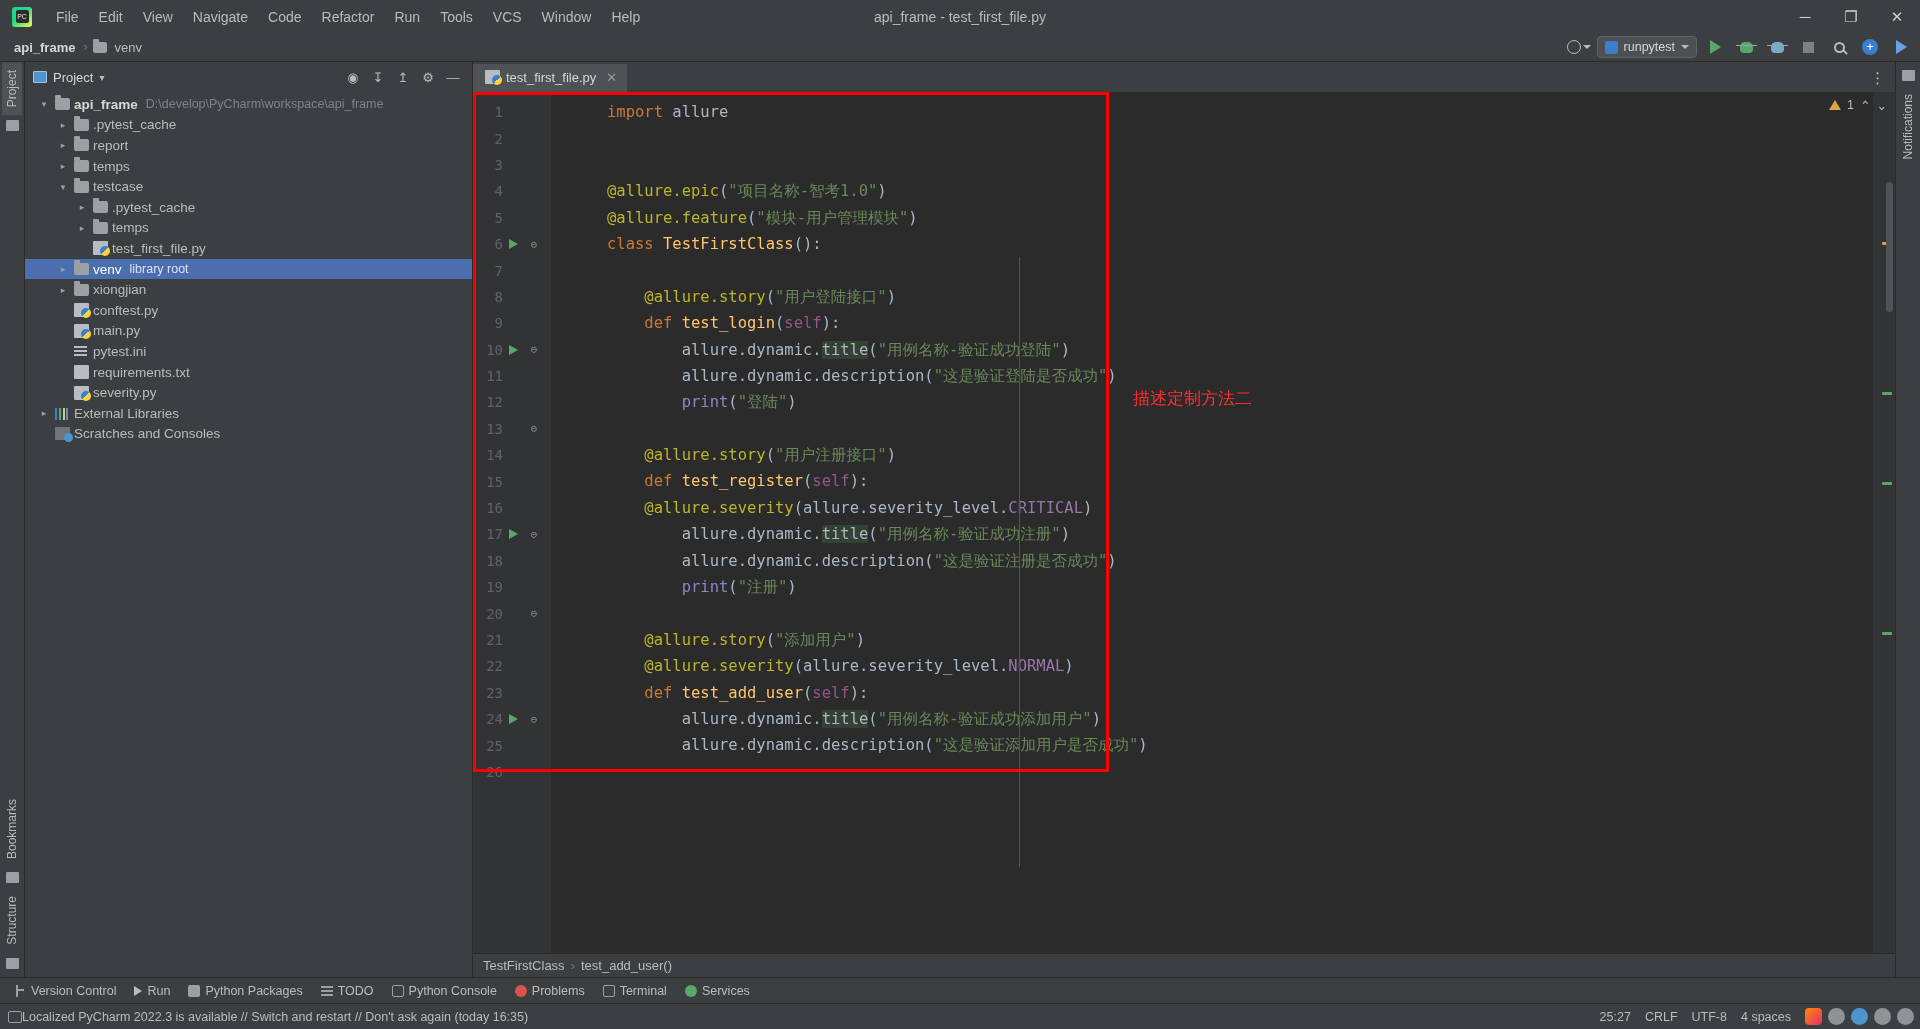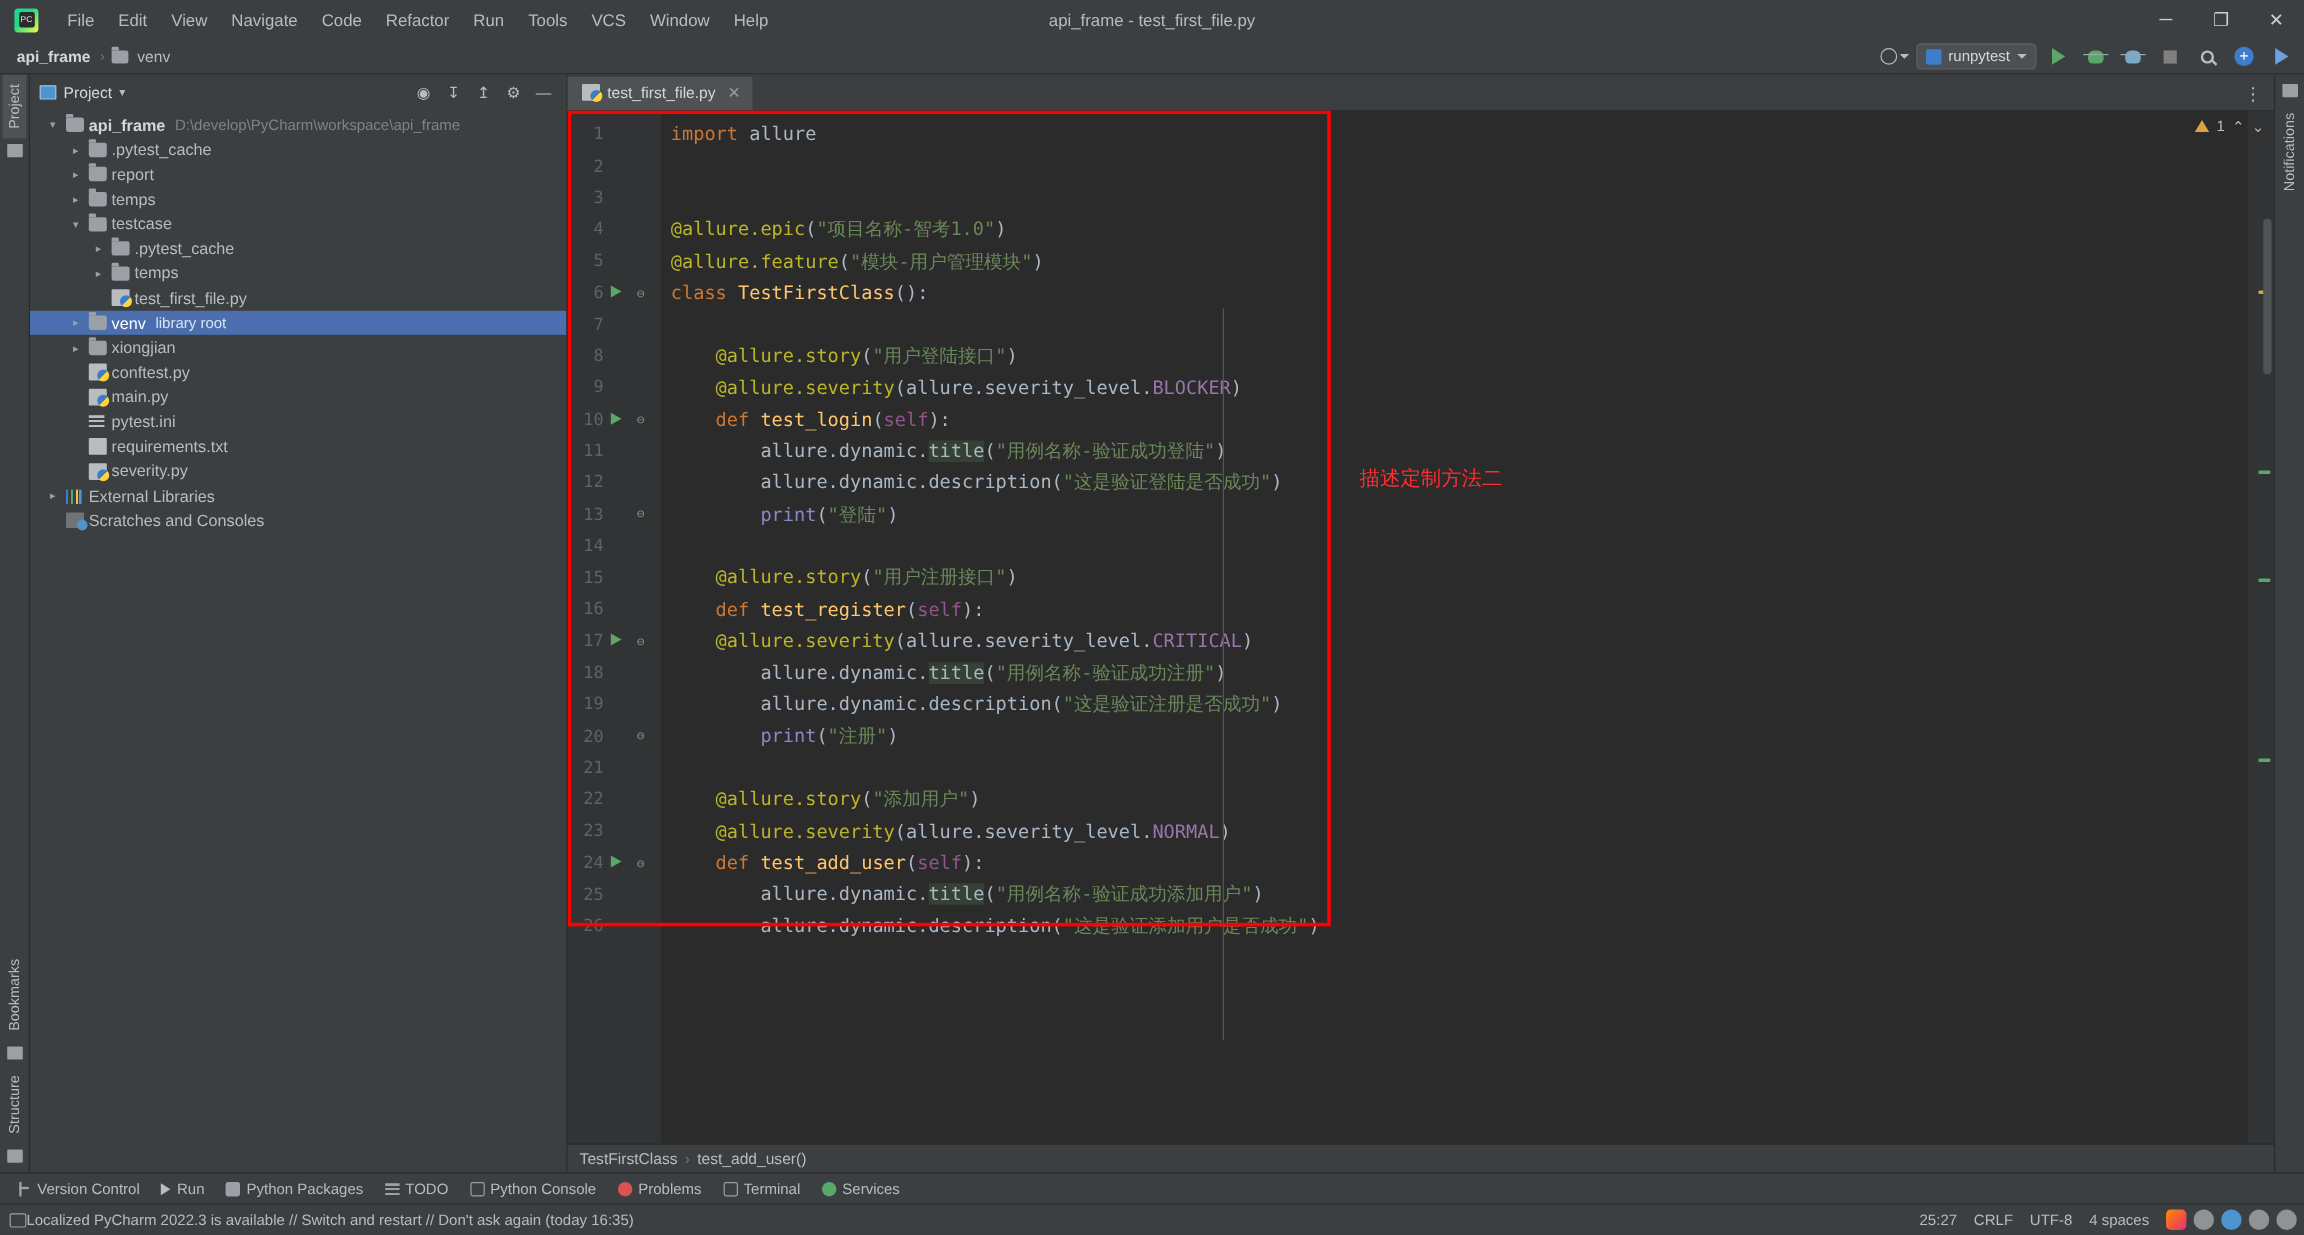--- a/index.html
+++ b/index.html
@@ -148,21 +148,21 @@
   }
   .gl { height:26.4px;display:flex;align-items:center;justify-content:flex-start; position:relative;}
   .gl .num{ width:30px;text-align:right; }
   .gl .runmark{ width:20px;text-align:center; }
   .gl .runmark .tri{display:inline-block;width:0;height:0;border-top:5.5px solid transparent;border-bottom:5.5px solid transparent;border-left:9px solid #59a869;}
   .gl .fold{ width:22px;text-align:center;color:#8a8a8a;font-size:11px;}
   .code {
     flex:1 1 auto; padding-top:7px; font-family:"DejaVu Sans Mono", monospace;
     font-size:15.5px; color:#a9b7c6; position:relative; overflow:hidden;
   }
-  .cl { height:26.4px; line-height:26.4px; white-space:pre; padding-left:8px;}
+  .cl { height:26.4px; line-height:26.4px; white-space:pre; padding-left:8px;margin-left:48px;}
   .kw{color:#cc7832;} .fn{color:#ffc66d;} .str{color:#6a8759;} .dec{color:#bbb529;} .self{color:#94558d;} .const{color:#9876aa;}
   .mod{color:#a9b7c6;} .builtin{color:#8888c6;} .hl{background:#344134;}
 
   .fold-line { position:absolute; left:54px; top:40px; bottom:0; width:1px; background:#555; }
 
   
   .redbox {
     position:absolute; border:3px solid #ff0000; pointer-events:none;
   }
   .redtext {
@@ -569,21 +569,20 @@
           </div>
         <div class="code" id="code">
             <div class="cl"><span class="kw">import</span> <span class="mod">allure</span></div>
             <div class="cl">&nbsp;</div>
             <div class="cl">&nbsp;</div>
             <div class="cl"><span class="dec">@allure.epic</span>(<span class="str">"项目名称-智考1.0"</span>)</div>
             <div class="cl"><span class="dec">@allure.feature</span>(<span class="str">"模块-用户管理模块"</span>)</div>
             <div class="cl"><span class="kw">class</span> <span class="fn">TestFirstClass</span>():</div>
             <div class="cl">&nbsp;</div>
             <div class="cl">    <span class="dec">@allure.story</span>(<span class="str">"用户登陆接口"</span>)</div>
-            <div class="cl">    <span class="dec">@allure.severity</span>(<span class="mod">allure</span>.<span class="mod">severity_level</span>.<span class="const">BLOCKER</span>)</div>
             <div class="cl">    <span class="kw">def</span> <span class="fn">test_login</span>(<span class="self">self</span>):</div>
             <div class="cl">        <span class="mod">allure</span>.<span class="mod">dynamic</span>.<span class="hl">title</span>(<span class="str">"用例名称-验证成功登陆"</span>)</div>
             <div class="cl">        <span class="mod">allure</span>.<span class="mod">dynamic</span>.<span class="mod">description</span>(<span class="str">"这是验证登陆是否成功"</span>)</div>
             <div class="cl">        <span class="builtin">print</span>(<span class="str">"登陆"</span>)</div>
             <div class="cl">&nbsp;</div>
             <div class="cl">    <span class="dec">@allure.story</span>(<span class="str">"用户注册接口"</span>)</div>
             <div class="cl">    <span class="kw">def</span> <span class="fn">test_register</span>(<span class="self">self</span>):</div>
             <div class="cl">    <span class="dec">@allure.severity</span>(<span class="mod">allure</span>.<span class="mod">severity_level</span>.<span class="const">CRITICAL</span>)</div>
             <div class="cl">        <span class="mod">allure</span>.<span class="mod">dynamic</span>.<span class="hl">title</span>(<span class="str">"用例名称-验证成功注册"</span>)</div>
             <div class="cl">        <span class="mod">allure</span>.<span class="mod">dynamic</span>.<span class="mod">description</span>(<span class="str">"这是验证注册是否成功"</span>)</div>

